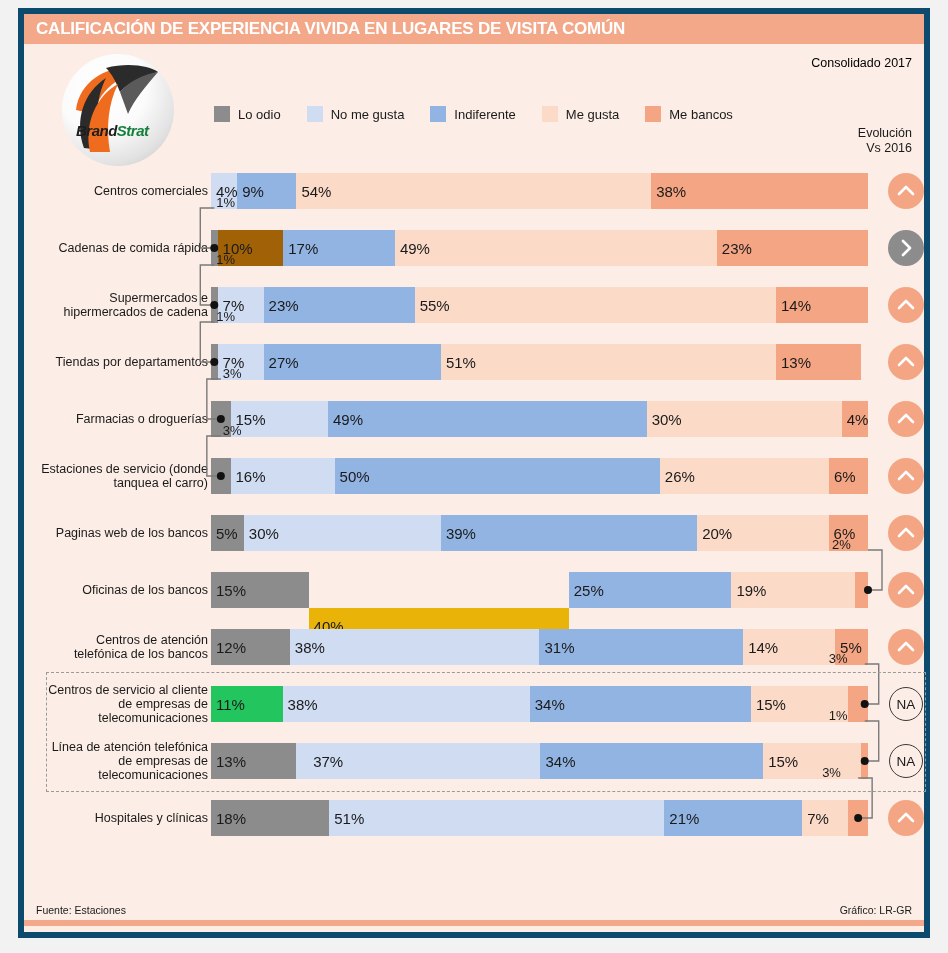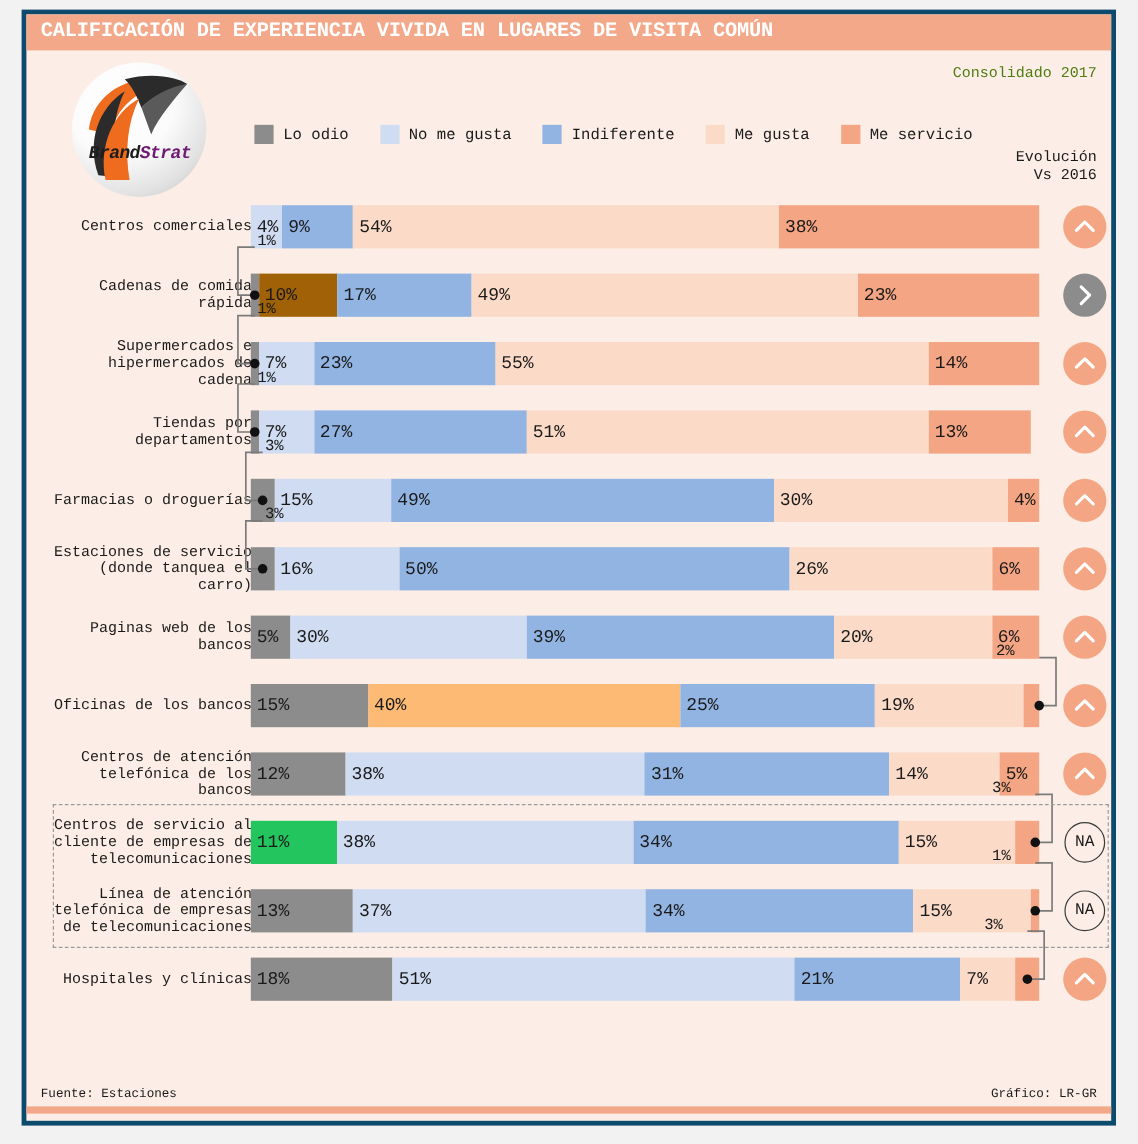--- a/index.html
+++ b/index.html
@@ -3,35 +3,35 @@
 <meta charset="utf-8">
 <style>
   html,body{margin:0;padding:0;background:#f0f0f0;}
   body{font-family:"Liberation Sans", sans-serif;}
   #page{
     position:relative;width:948px;height:953px;background:#f2f2f2;
     box-sizing:border-box;overflow:hidden;
   }
   #frame{
     position:absolute;left:18px;top:8px;width:912px;height:930px;
-    background:#fceee6;border:4px solid #0c4a6e;box-sizing:border-box;font-family:Liberation Mono, monospace;
+    background:#fceee6;border:6px solid #0c4a6e;box-sizing:border-box;
   }
   
   .title-bar{
     position:absolute;left:0;top:0;width:100%;height:30px;
     background:#f3a88a;box-sizing:border-box;
   }
   .title-text{
     position:absolute;left:12px;top:5px;
     font-size:17px;font-weight:bold;color:#ffffff;letter-spacing:-0.2px;
     white-space:nowrap;
   }
   .consolidado{
     position:absolute;right:12px;top:42px;
-    font-size:12.5px;color:#4d7c0f;white-space:nowrap;
+    font-size:12.5px;color:#000000;white-space:nowrap;
   }
   .evolucion{
     position:absolute;right:12px;top:112px;
     font-size:12.5px;color:#1a1a1a;text-align:right;line-height:15px;
     white-space:nowrap;
   }
   
   .logo{
     position:absolute;left:30px;top:38px;width:120px;height:118px;
   }
@@ -39,21 +39,21 @@
     position:absolute;left:8px;top:2px;width:112px;height:112px;border-radius:50%;
     background:radial-gradient(circle at 36% 30%, #ffffff 0%, #fbfbfb 42%, #e2e2e2 72%, #bdbdbd 100%);
   }
   .logo svg{position:absolute;left:0;top:0;}
   .logo .wordmark{
     position:absolute;left:22px;top:70px;
     font-size:15px;font-weight:bold;font-style:italic;letter-spacing:-0.5px;
     white-space:nowrap;
   }
   .logo .wm-a{color:#1d1d1d;}
-  .logo .wm-b{color:#701a75;}
+  .logo .wm-b{color:#15803d;}
   
   .legend{
     position:absolute;left:190px;top:92px;height:22px;
     display:flex;align-items:flex-start;gap:0px;
   }
   .lg-item{display:flex;align-items:center;margin-right:26px;}
   .lg-sw{width:16px;height:16px;margin-right:8px;display:inline-block;}
   .lg-tx{font-size:13px;color:#1a1a1a;white-space:nowrap;}
   
   .rows{position:absolute;left:0;top:148px;width:100%;}
@@ -154,21 +154,21 @@
         <div class="lg-item">
           <span class="lg-sw" style="background: rgb(146, 180, 227);"></span>
           <span class="lg-tx">Indiferente</span>
         </div>
         <div class="lg-item">
           <span class="lg-sw" style="background: rgb(251, 219, 200);"></span>
           <span class="lg-tx">Me gusta</span>
         </div>
         <div class="lg-item">
           <span class="lg-sw" style="background: rgb(244, 165, 131);"></span>
-          <span class="lg-tx">Me servicio</span>
+          <span class="lg-tx">Me bancos</span>
         </div>
       </div>
 
     <div class="rows" id="rows">
         <div class="row">
           <div class="row-label">Centros comerciales</div>
           <div class="bar">
             <div class="seg" style="width: 26.28px; background: rgb(207, 220, 242);">
               <span class="val">4%</span>
             </div>
@@ -376,21 +376,21 @@
               </svg>
             </div>
           </div>
         </div>
         <div class="row">
           <div class="row-label">Oficinas de los bancos</div>
           <div class="bar">
             <div class="seg" style="width: 98.55px; background: rgb(140, 140, 140);">
               <span class="val">15%</span>
             </div>
-            <div class="seg" style="width: 262.8px; background: #fdba74;">
+            <div class="seg" style="width: 262.8px; background: #eab308; margin-top: 36px;">
               <span class="val">40%</span>
             </div>
             <div class="seg" style="width: 164.25px; background: rgb(146, 180, 227);">
               <span class="val">25%</span>
             </div>
             <div class="seg" style="width: 124.83px; background: rgb(251, 219, 200);">
               <span class="val">19%</span>
             </div>
             <div class="seg tiny" style="width: 13.14px; background: rgb(244, 165, 131);"></div>
           </div>
@@ -463,21 +463,21 @@
           <div class="evo">
             <div class="evo-circle evo-na">NA</div>
           </div>
         </div>
         <div class="row">
           <div class="row-label">Línea de atención telefónica de empresas de telecomunicaciones</div>
           <div class="bar">
             <div class="seg" style="width: 85.41px; background: rgb(140, 140, 140);">
               <span class="val">13%</span>
             </div>
-            <div class="seg" style="width: 245px; background: rgb(207, 220, 242);">
+            <div class="seg" style="width: 245px; background: rgb(207, 220, 242); padding-left: 12px;">
               <span class="val">37%</span>
             </div>
             <div class="seg" style="width: 223.38px; background: rgb(146, 180, 227);">
               <span class="val">34%</span>
             </div>
             <div class="seg" style="width: 98.55px; background: rgb(251, 219, 200);">
               <span class="val">15%</span>
             </div>
             <div class="seg tiny" style="width: 6.57px; background: rgb(244, 165, 131);"></div>
           </div>

